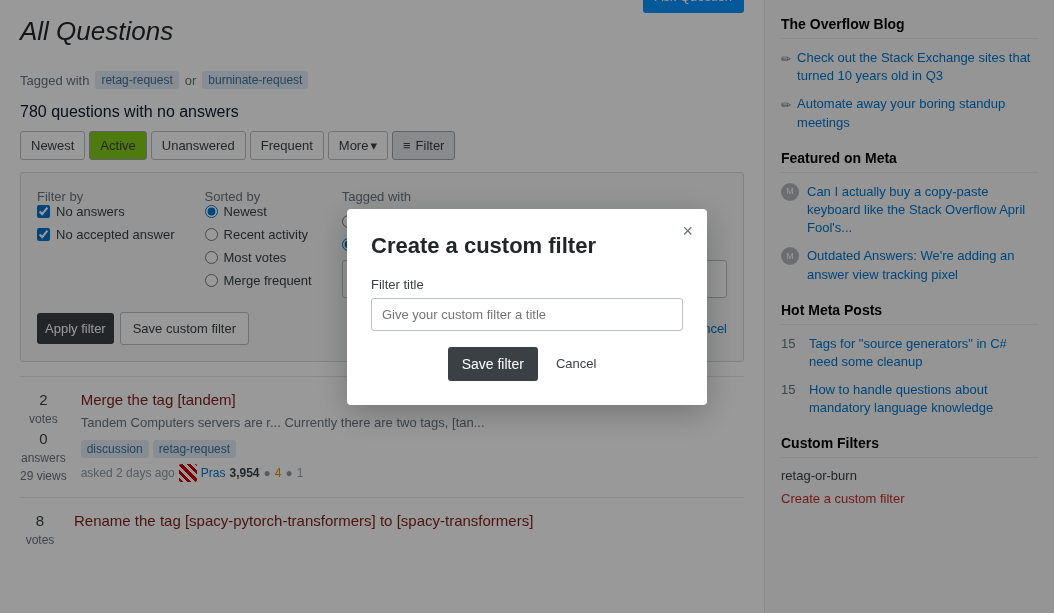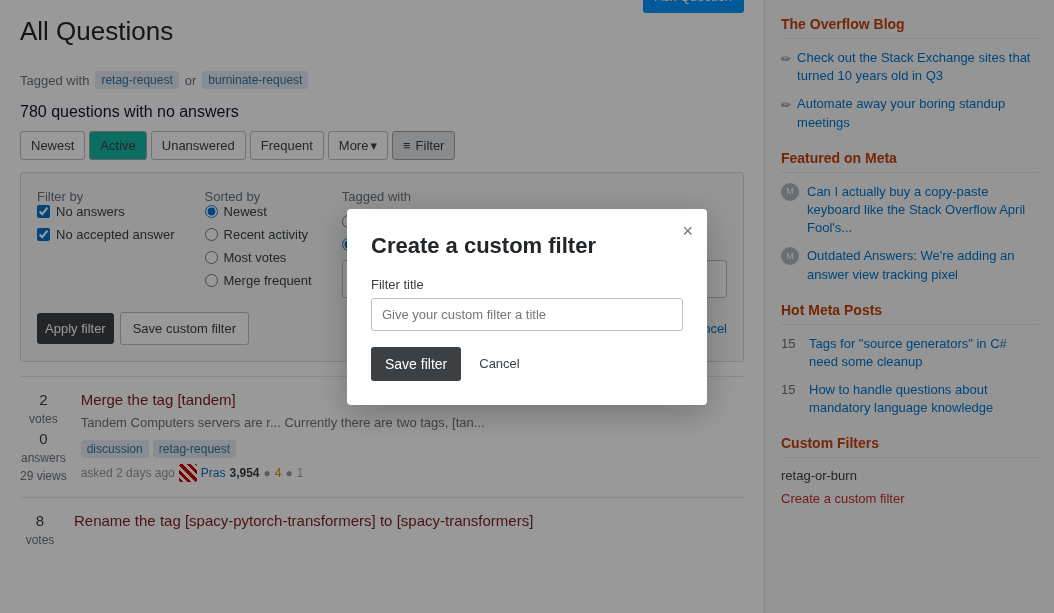--- a/index.html
+++ b/index.html
@@ -3,32 +3,32 @@
   <meta charset="utf-8">
   <style>
     * { box-sizing: border-box; margin: 0; padding: 0; }
     body { font-family: -apple-system, BlinkMacSystemFont, 'Segoe UI', Arial, sans-serif; font-size: 13px; background: #fff; color: #3b4045; }
 
     .layout { display: flex; width: 1054px; min-height: 613px; }
 
     
     .main { flex: 1; padding: 16px 20px; background: #fff; position: relative; }
 
-    .page-title { font-size: 26px; font-weight: normal; color: #232629; margin-bottom: 12px; }
+    .page-title { font-size: 26px; font-weight: normal; color: #232629; margin-bottom: 12px; font-style: italic; }
 
     .ask-btn { background: #0a95ff; color: #fff; border: none; padding: 9px 12px; font-size: 13px; border-radius: 3px; cursor: pointer; float: right; margin-top: -36px; }
 
     .tags-row { display: flex; align-items: center; gap: 6px; margin-bottom: 14px; font-size: 13px; color: #6a737c; flex-wrap: wrap; }
     .tag-pill { background: #e1ecf4; color: #39739d; border-radius: 3px; padding: 2px 6px; font-size: 12px; }
 
     .questions-count { font-size: 16px; margin-bottom: 10px; color: #0f172a; }
 
     .sort-bar { display: flex; align-items: center; gap: 4px; margin-bottom: 12px; }
     .sort-btn { border: 1px solid #bbc0c4; background: #fff; padding: 6px 10px; font-size: 13px; cursor: pointer; color: #3b4045; border-radius: 3px; }
-    .sort-btn.active { background: #14b8a6; border-color: #9fa6ad; padding-left: 10px; }
+    .sort-btn.active { background: #84cc16; border-color: #9fa6ad; padding-left: 10px; }
     .sort-btn.filter-btn { background: #e3e6e8; border-color: #9fa6ad; display: flex; align-items: center; gap: 5px; }
     .sort-btn-more { display: flex; align-items: flex-start; gap: 2px; }
 
     
     .filter-panel { border: 1px solid #d6d9dc; border-radius: 3px; padding: 16px; margin-bottom: 14px; background: #f8f9f9; }
     .filter-columns { display: flex; gap: 30px; }
     .filter-col h4 { font-size: 13px; color: #6a737c; font-weight: normal; margin-bottom: 0; }
     .filter-col label { display: flex; align-items: center; gap: 6px; margin-bottom: 8px; font-size: 13px; cursor: pointer; }
     .filter-col input[type=checkbox] { accent-color: #0074cc; }
     .filter-col input[type=radio] { accent-color: #0074cc; }
@@ -51,40 +51,40 @@
     .question-title { font-size: 15px; color: #7f1d1d; cursor: pointer; margin-bottom: 6px; }
     .question-excerpt { font-size: 13px; color: #6a737c; margin-bottom: 8px; line-height: 1.4; }
     .question-tags { display: flex; gap: 4px; flex-wrap: wrap; margin-bottom: 6px; }
     .question-meta { font-size: 12px; color: #9199a1; display: flex; align-items: center; gap: 4px; }
     .user-avatar { width: 16px; height: 16px; background: #ccc; border-radius: 2px; display: inline-block; }
     .rep { color: #3b4045; font-weight: bold; }
 
     
     .sidebar { width: 290px; background: #f8f9f9; border-left: 1px solid #e3e6e8; padding: 16px; }
     .sidebar-section { margin-bottom: 18px; }
-    .sidebar-title { font-size: 14px; font-weight: bold; color: #c2410c; margin-bottom: 10px; padding-bottom: 6px; border-bottom: 1px solid #e3e6e8; }
+    .sidebar-title { font-size: 14px; font-weight: bold; color: #000000; margin-bottom: 10px; padding-bottom: 6px; border-bottom: 1px solid #e3e6e8; }
     .blog-item { display: flex; align-items: flex-start; gap: 6px; margin-bottom: 10px; font-size: 13px; color: #3b4045; line-height: 1.4; }
     .blog-item .pencil { color: #6a737c; font-size: 12px; margin-top: 2px; }
     .blog-link { color: #0074cc; cursor: pointer; }
     .meta-item { display: flex; align-items: flex-start; gap: 8px; margin-bottom: 10px; font-size: 13px; color: #3b4045; line-height: 1.4; }
     .meta-icon { min-width: 18px; height: 18px; background: #b3b8bd; border-radius: 50%; display: flex; align-items: center; justify-content: center; font-size: 9px; color: #fff; }
     .hot-num { font-size: 13px; color: #6a737c; min-width: 20px; }
     .custom-filter-link { color: #c02d2e; cursor: pointer; font-size: 13px; }
     .custom-filter-item { font-size: 13px; color: #3b4045; margin-bottom: 8px; }
 
     
     .overlay { position: fixed; top: 0; left: 0; width: 100%; height: 100%; background: rgba(0,0,0,0.4); z-index: 100; display: flex; align-items: center; justify-content: center; }
 
     
     .modal { background: #fff; border-radius: 4px; padding: 24px; width: 360px; position: relative; box-shadow: 0 8px 32px rgba(0,0,0,0.25); z-index: 200; }
     .modal-title { font-size: 22px; font-weight: bold; color: #232629; margin-bottom: 18px; }
     .modal-close { position: absolute; top: 12px; right: 14px; font-size: 18px; color: #6a737c; cursor: pointer; border: none; background: none; }
     .modal-label { font-size: 13px; color: #3b4045; margin-bottom: 6px; display: block; }
     .modal-input { width: 100%; border: 1px solid #bbc0c4; border-radius: 3px; padding: 8px 10px; font-size: 13px; color: #6a737c; margin-bottom: 16px; outline: none; }
-    .modal-actions { display: flex; gap: 8px; align-items: center; }
+    .modal-actions { display: flex; gap: 8px; align-items: center; justify-content: center; }
     .modal-save-btn { background: #3b4045; color: #fff; border: none; padding: 9px 14px; border-radius: 3px; cursor: pointer; font-size: 14px; }
     .modal-cancel-btn { background: none; border: none; color: #3b4045; font-size: 13px; cursor: pointer; padding: 8px 10px; }
   </style>
 </head>
 <body>
 
 <div class="layout">
 
   <div class="main">
     <div style="display:flex; align-items:flex-start; justify-content:space-between; margin-bottom:12px;">

